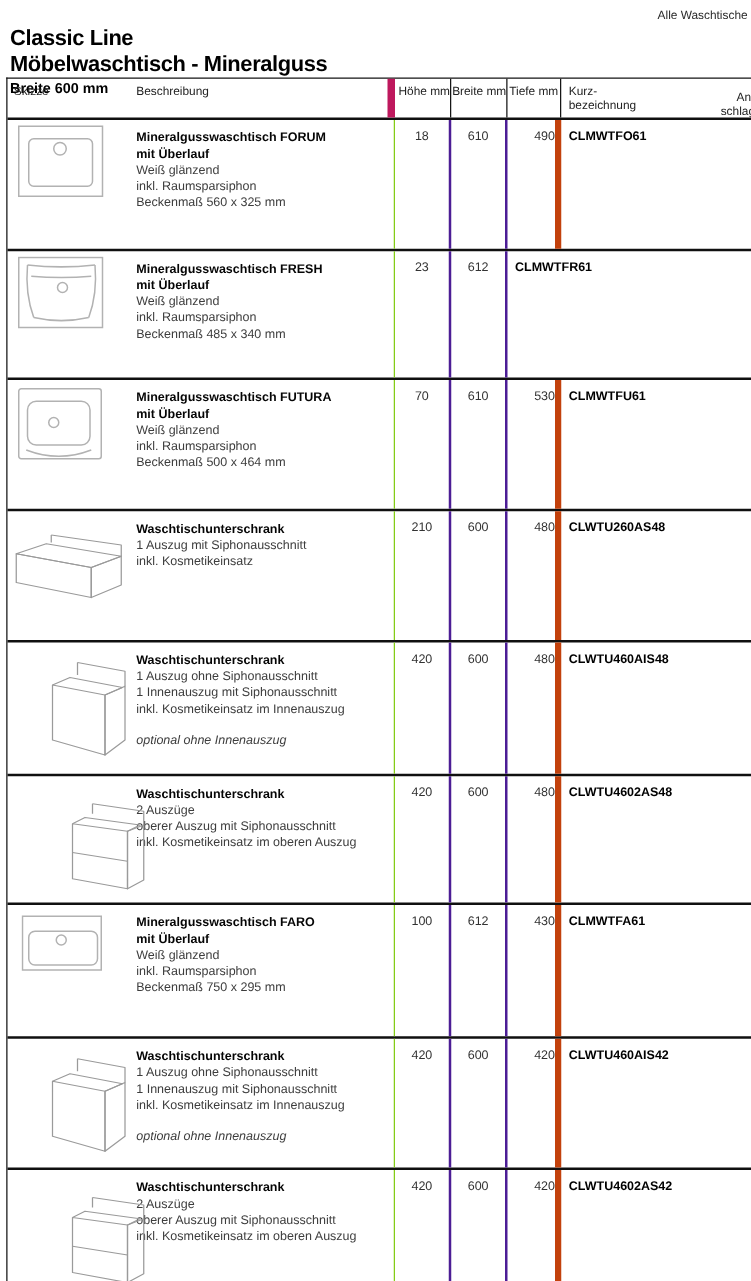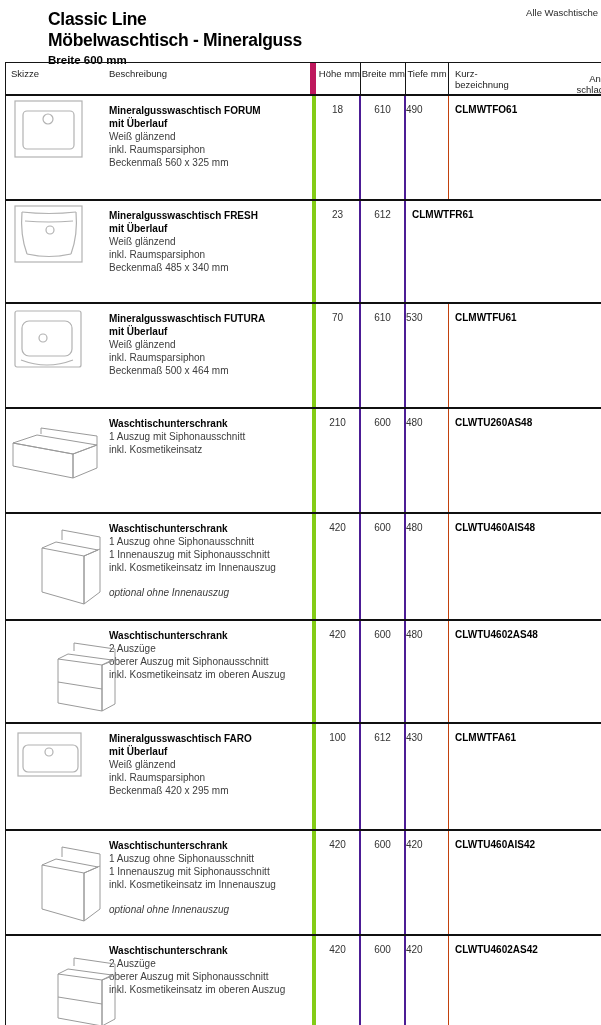--- a/index.html
+++ b/index.html
@@ -5,46 +5,46 @@
   html,body{margin:0;padding:0;}
   body{
     width:601px;height:1025px;overflow:hidden;position:relative;
     background:#ffffff;color:#1c1c1c;
     font-family:"Liberation Sans",sans-serif;
     box-sizing:border-box;
   }
   *,*:before,*:after{box-sizing:border-box;}
 
   
-  .hdr{position:absolute;left:8px;top:9px;margin-left:40px;}
+  .hdr{position:absolute;left:8px;top:20px;}
   .hdr .t{font-size:17.5px;font-weight:bold;line-height:21px;letter-spacing:-0.3px;color:#000;}
   .hdr .w{font-size:11.5px;font-weight:bold;margin-top:3px;color:#000;}
   .corner{position:absolute;top:7px;right:-5px;font-size:9.5px;color:#2a2a2a;white-space:nowrap;}
 
   
   .tbl{position:absolute;left:5px;top:62px;width:696px;
        border-top:1px solid #151515;border-left:1px solid #151515;}
   .thead{display:flex;height:33px;border-bottom:2px solid #101010;
          position:relative;font-size:9.5px;color:#222;line-height:11px;}
   .thead>div{padding-top:5px;}
   .h-skizze{width:95px;flex:none;padding-left:5px;}
   .h-besch{width:215px;flex:none;border-right:6px solid #be185d;padding-left:8px;}
   .h-hoehe,.h-breite{width:45px;flex:none;text-align:right;border-right:1px solid #151515;}
   .h-tiefe{width:43px;flex:none;text-align:center;border-right:1px solid #151515;}
   .h-kurz{flex:1;padding-left:6px;}
   .h-anschlag{position:absolute;left:556px;top:5px;width:42px;text-align:right;padding-top:0;}
 
   .row{display:flex;border-bottom:2px solid #101010;font-size:10px;position:relative;}
   .c-skizze{width:95px;flex:none;position:relative;}
-  .c-besch{width:215px;flex:none;border-right:4px solid #84cc16;
+  .c-besch{width:215px;flex:none;border-right:1px solid #84cc16;
            padding:8px 0 0 8px;line-height:13px;color:#3d3d3d;}
   .c-besch .b{font-weight:bold;color:#050505;}
   .c-besch .note{font-style:italic;margin-top:12px;color:#3d3d3d;}
   .c-hoehe,.c-breite{width:45px;flex:none;text-align:center;border-right:2px solid #4c1d95;padding-top:8px;color:#333;}
-  .c-tiefe{width:43px;flex:none;text-align:left;border-right:1px solid #c2410c;padding-top:8px;color:#333;}
+  .c-tiefe{width:43px;flex:none;text-align:right;border-right:5px solid #c2410c;padding-top:8px;color:#333;}
   .c-kurz{flex:1;padding:8px 0 0 6px;font-weight:bold;color:#000;}
 
   .c-skizze svg{position:absolute;}
   .sk-sink{left:8px;top:4px;}
   .sk-sink.futura{top:6px;}
   .sk-sink.faro{left:11px;top:8px;}
   .sk-cab-low{left:5px;top:16px;}
   .sk-cab-door{left:34px;top:14px;}
   .sk-cab-2drawer{left:50px;top:20px;}
   .sink-stroke{fill:none;stroke:#b2b2b2;stroke-width:1.2;}
@@ -249,21 +249,21 @@
   </svg>
 </div>
     <div class="c-besch">
       <div class="bolds">
             <div class="b">Mineralgusswaschtisch FARO</div>
             <div class="b">mit Überlauf</div>
           </div>
       <div class="lines">
             <div>Weiß glänzend</div>
             <div>inkl. Raumsparsiphon</div>
-            <div>Beckenmaß 420 x 295 mm</div>
+            <div>Beckenmaß 750 x 295 mm</div>
           </div>
 
     </div>
     <div class="c-hoehe">100</div>
     <div class="c-breite">612</div>
     <div class="c-tiefe">430</div>
     <div class="c-kurz">CLMWTFA61</div>
   </div>
 
   <div class="row" style="height: 105px;">

